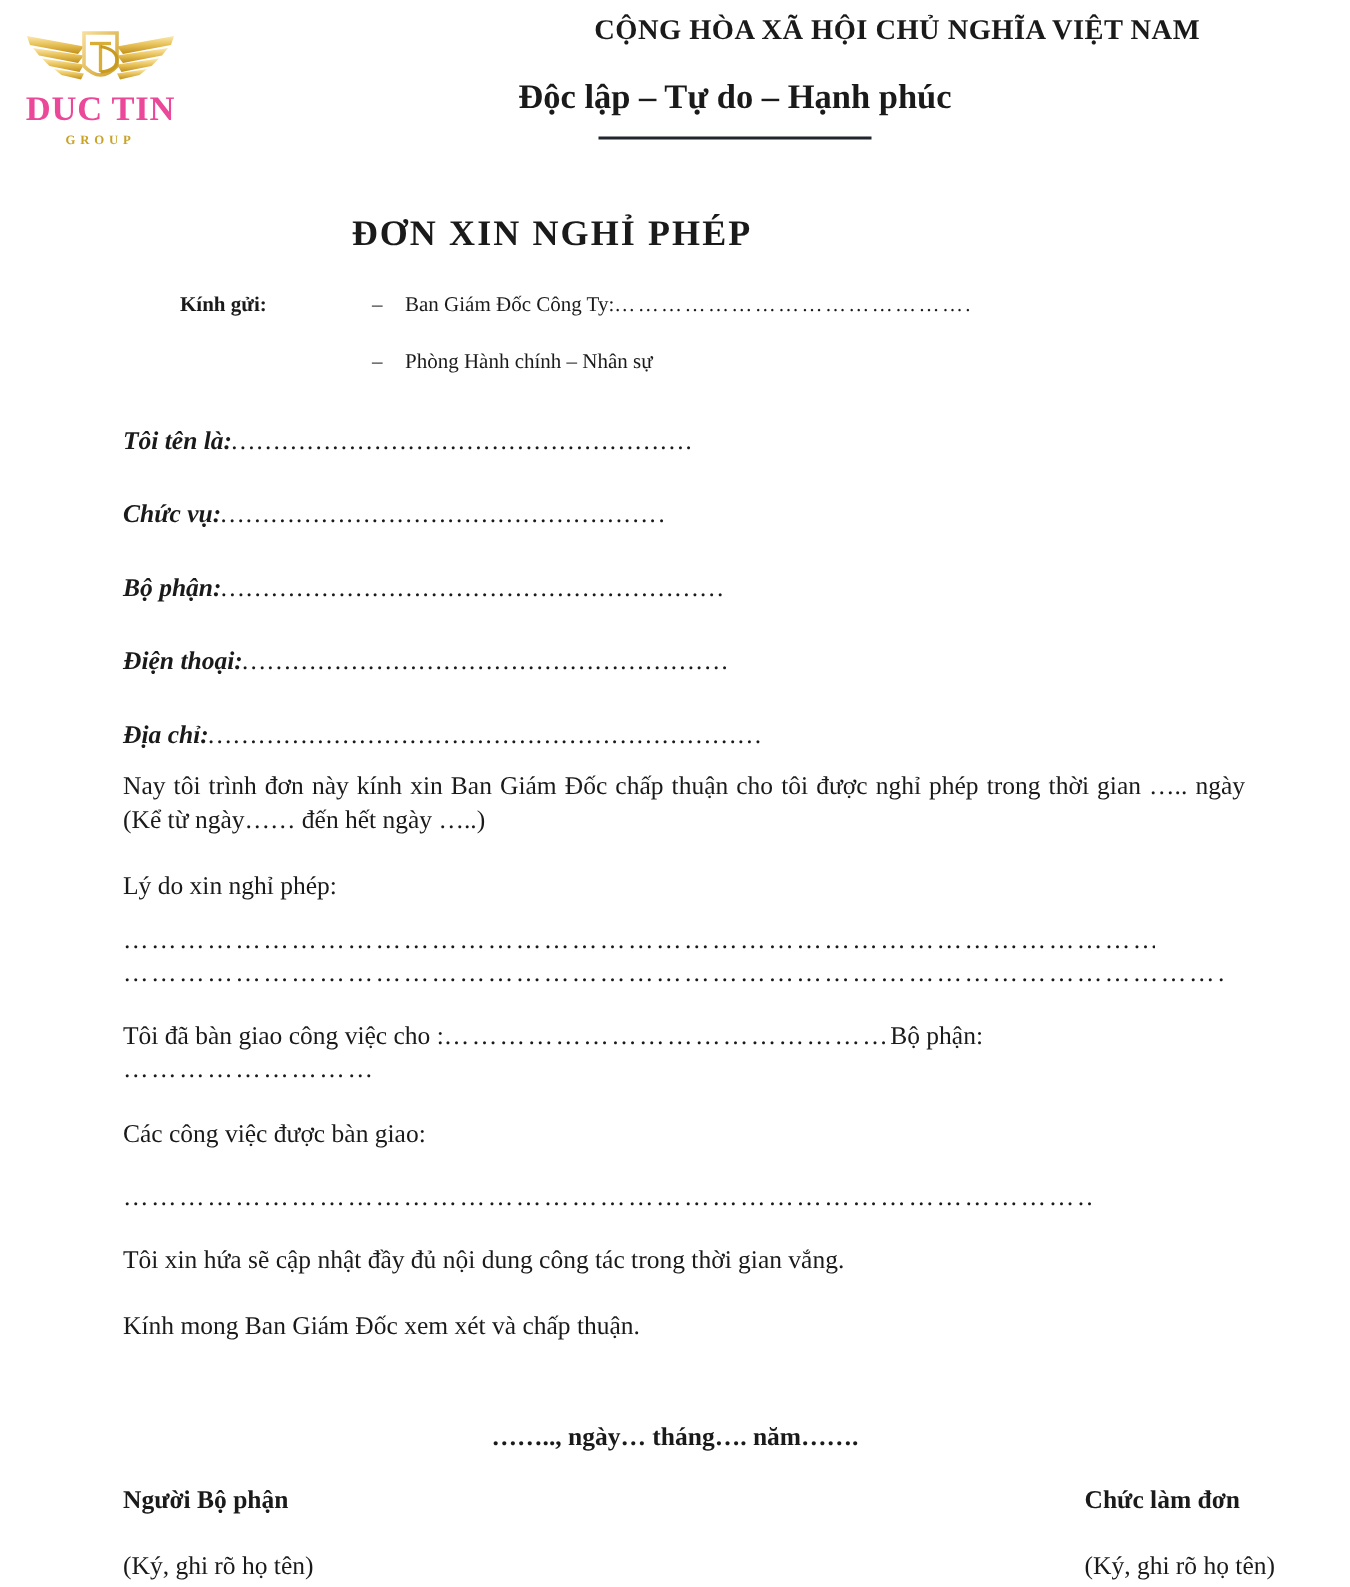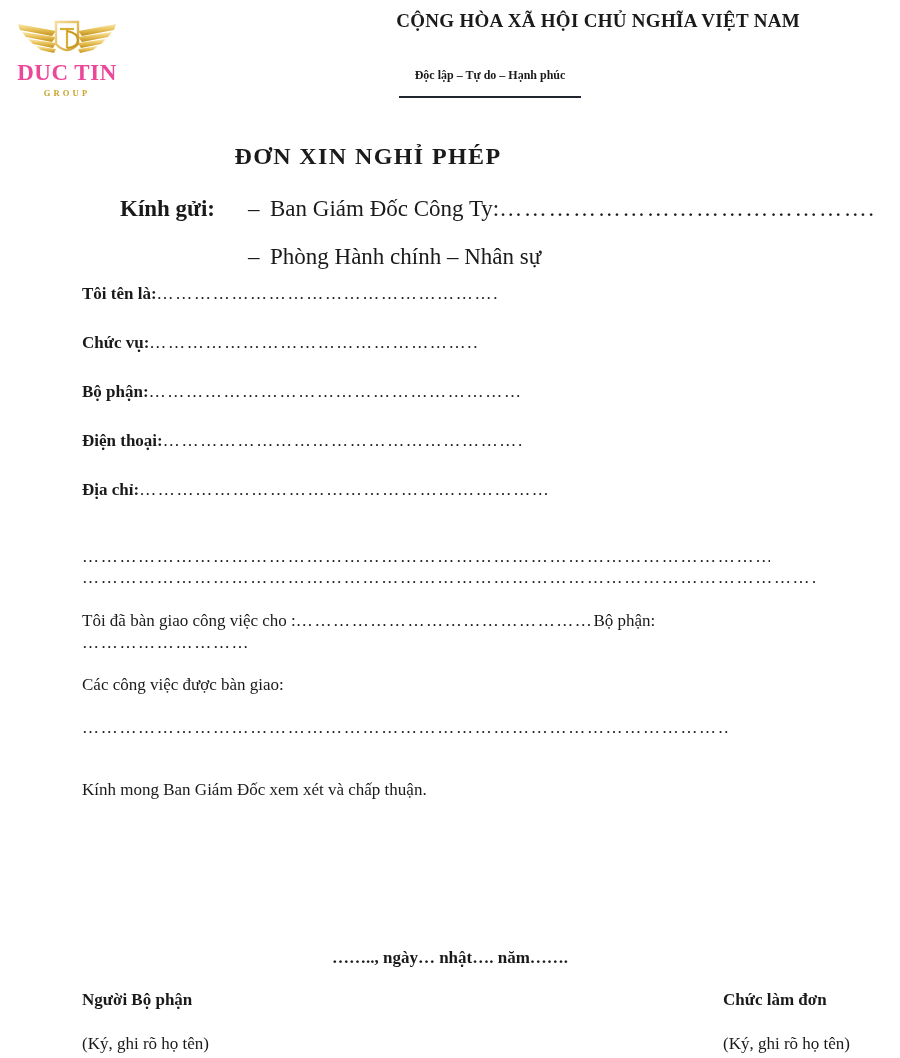--- a/index.html
+++ b/index.html
@@ -56,23 +56,23 @@
     text-align: center;
   }
   .nat-line1 {
     font-size: 19px;
     font-weight: bold;
     letter-spacing: 0.3px;
     white-space: nowrap;
     text-align: right;
   }
   .nat-line2 {
-    font-size: 12px;
-    font-weight: bold;
-    margin-top: 36px;
+    font-size: 23px;
+    font-weight: bold;
+    margin-top: 20px;
   }
   .nat-rule {
     width: 182px;
     height: 2px;
     background: #21252e;
     margin: 13px auto 0 auto;
   }
 
   
   .doc-title {
@@ -89,38 +89,39 @@
   
   .recipients {
     position: absolute;
     left: 120px;
     top: 196px;
     width: 740px;
   }
   .recip-row {
     display: flex;
     align-items: baseline;
-    font-size: 23px;
+    font-size: 14px;
   }
   .recip-row + .recip-row { margin-top: 22px; }
   .recip-label {
     font-weight: bold;
     width: 128px;
     flex: 0 0 128px;
   }
   .recip-dash { flex: 0 0 22px; }
   .recip-text { white-space: nowrap; }
   .dots-inline { letter-spacing: 1.6px; }
 
   
   .fields {
     position: absolute;
     left: 82px;
     top: 285px;
     width: 760px;
+    font-style: italic;
   }
   .field-row {
     font-size: 17px;
     white-space: nowrap;
     line-height: 1;
   }
   .field-row + .field-row { margin-top: 32px; }
   .field-label { font-weight: bold; }
   .field-dots { letter-spacing: 1.7px; }
 
@@ -246,44 +247,47 @@
   </div>
   <div class="field-row">
     <span class="field-label">Điện thoại:</span><span class="field-dots">………………………………………………….</span>
   </div>
   <div class="field-row">
     <span class="field-label">Địa chỉ:</span><span class="field-dots">…………………………………………………………</span>
   </div>
 </div>
 
 <div class="body-block">
-
-  <div class="gap-20"></div>
+  <div class="para-justify">Nay tôi trình đơn này kính xin Ban Giám Đốc chấp thuận cho tôi được nghỉ phép trong thời gian ….. ngày (Kể từ ngày…… đến hết ngày …..)</div>
+
+  <div class="gap-20"></div>
+  <div class="para">Lý do xin nghỉ phép:</div>
 
   <div class="gap-14"></div>
   <div class="dot-line" style="width:688px;">……………………………………………………………………………………………………</div>
   <div class="dot-line" style="width:736px;">…………………………………………………………………………………………………………</div>
 
   <div class="gap-20"></div>
   <div class="para"><span>Tôi đã bàn giao công việc cho :</span><span class="dots-inline">…………………………………………</span><span>Bộ phận:</span></div>
   <div class="dot-line" style="width:170px;">…………………………</div>
 
   <div class="gap-20"></div>
   <div class="para">Các công việc được bàn giao:</div>
 
   <div class="gap-20"></div>
   <div class="dot-line" style="width:648px;">………………………………………………………………………………………………</div>
 
   <div class="gap-20"></div>
+  <div class="para">Tôi xin hứa sẽ cập nhật đầy đủ nội dung công tác trong thời gian vắng.</div>
 
   <div class="gap-20"></div>
   <div class="para">Kính mong Ban Giám Đốc xem xét và chấp thuận.</div>
 </div>
 
-<div class="date-line">…….., ngày… nhật…. năm…….</div>
+<div class="date-line">…….., ngày… tháng…. năm…….</div>
 
 <div class="signatures">
   <div class="sign-col">
     <div class="sign-title">Người Bộ phận</div>
     <div class="sign-note">(Ký, ghi rõ họ tên)</div>
   </div>
   <div class="sign-col right">
     <div class="sign-title">Chức làm đơn</div>
     <div class="sign-note">(Ký, ghi rõ họ tên)</div>
   </div>

